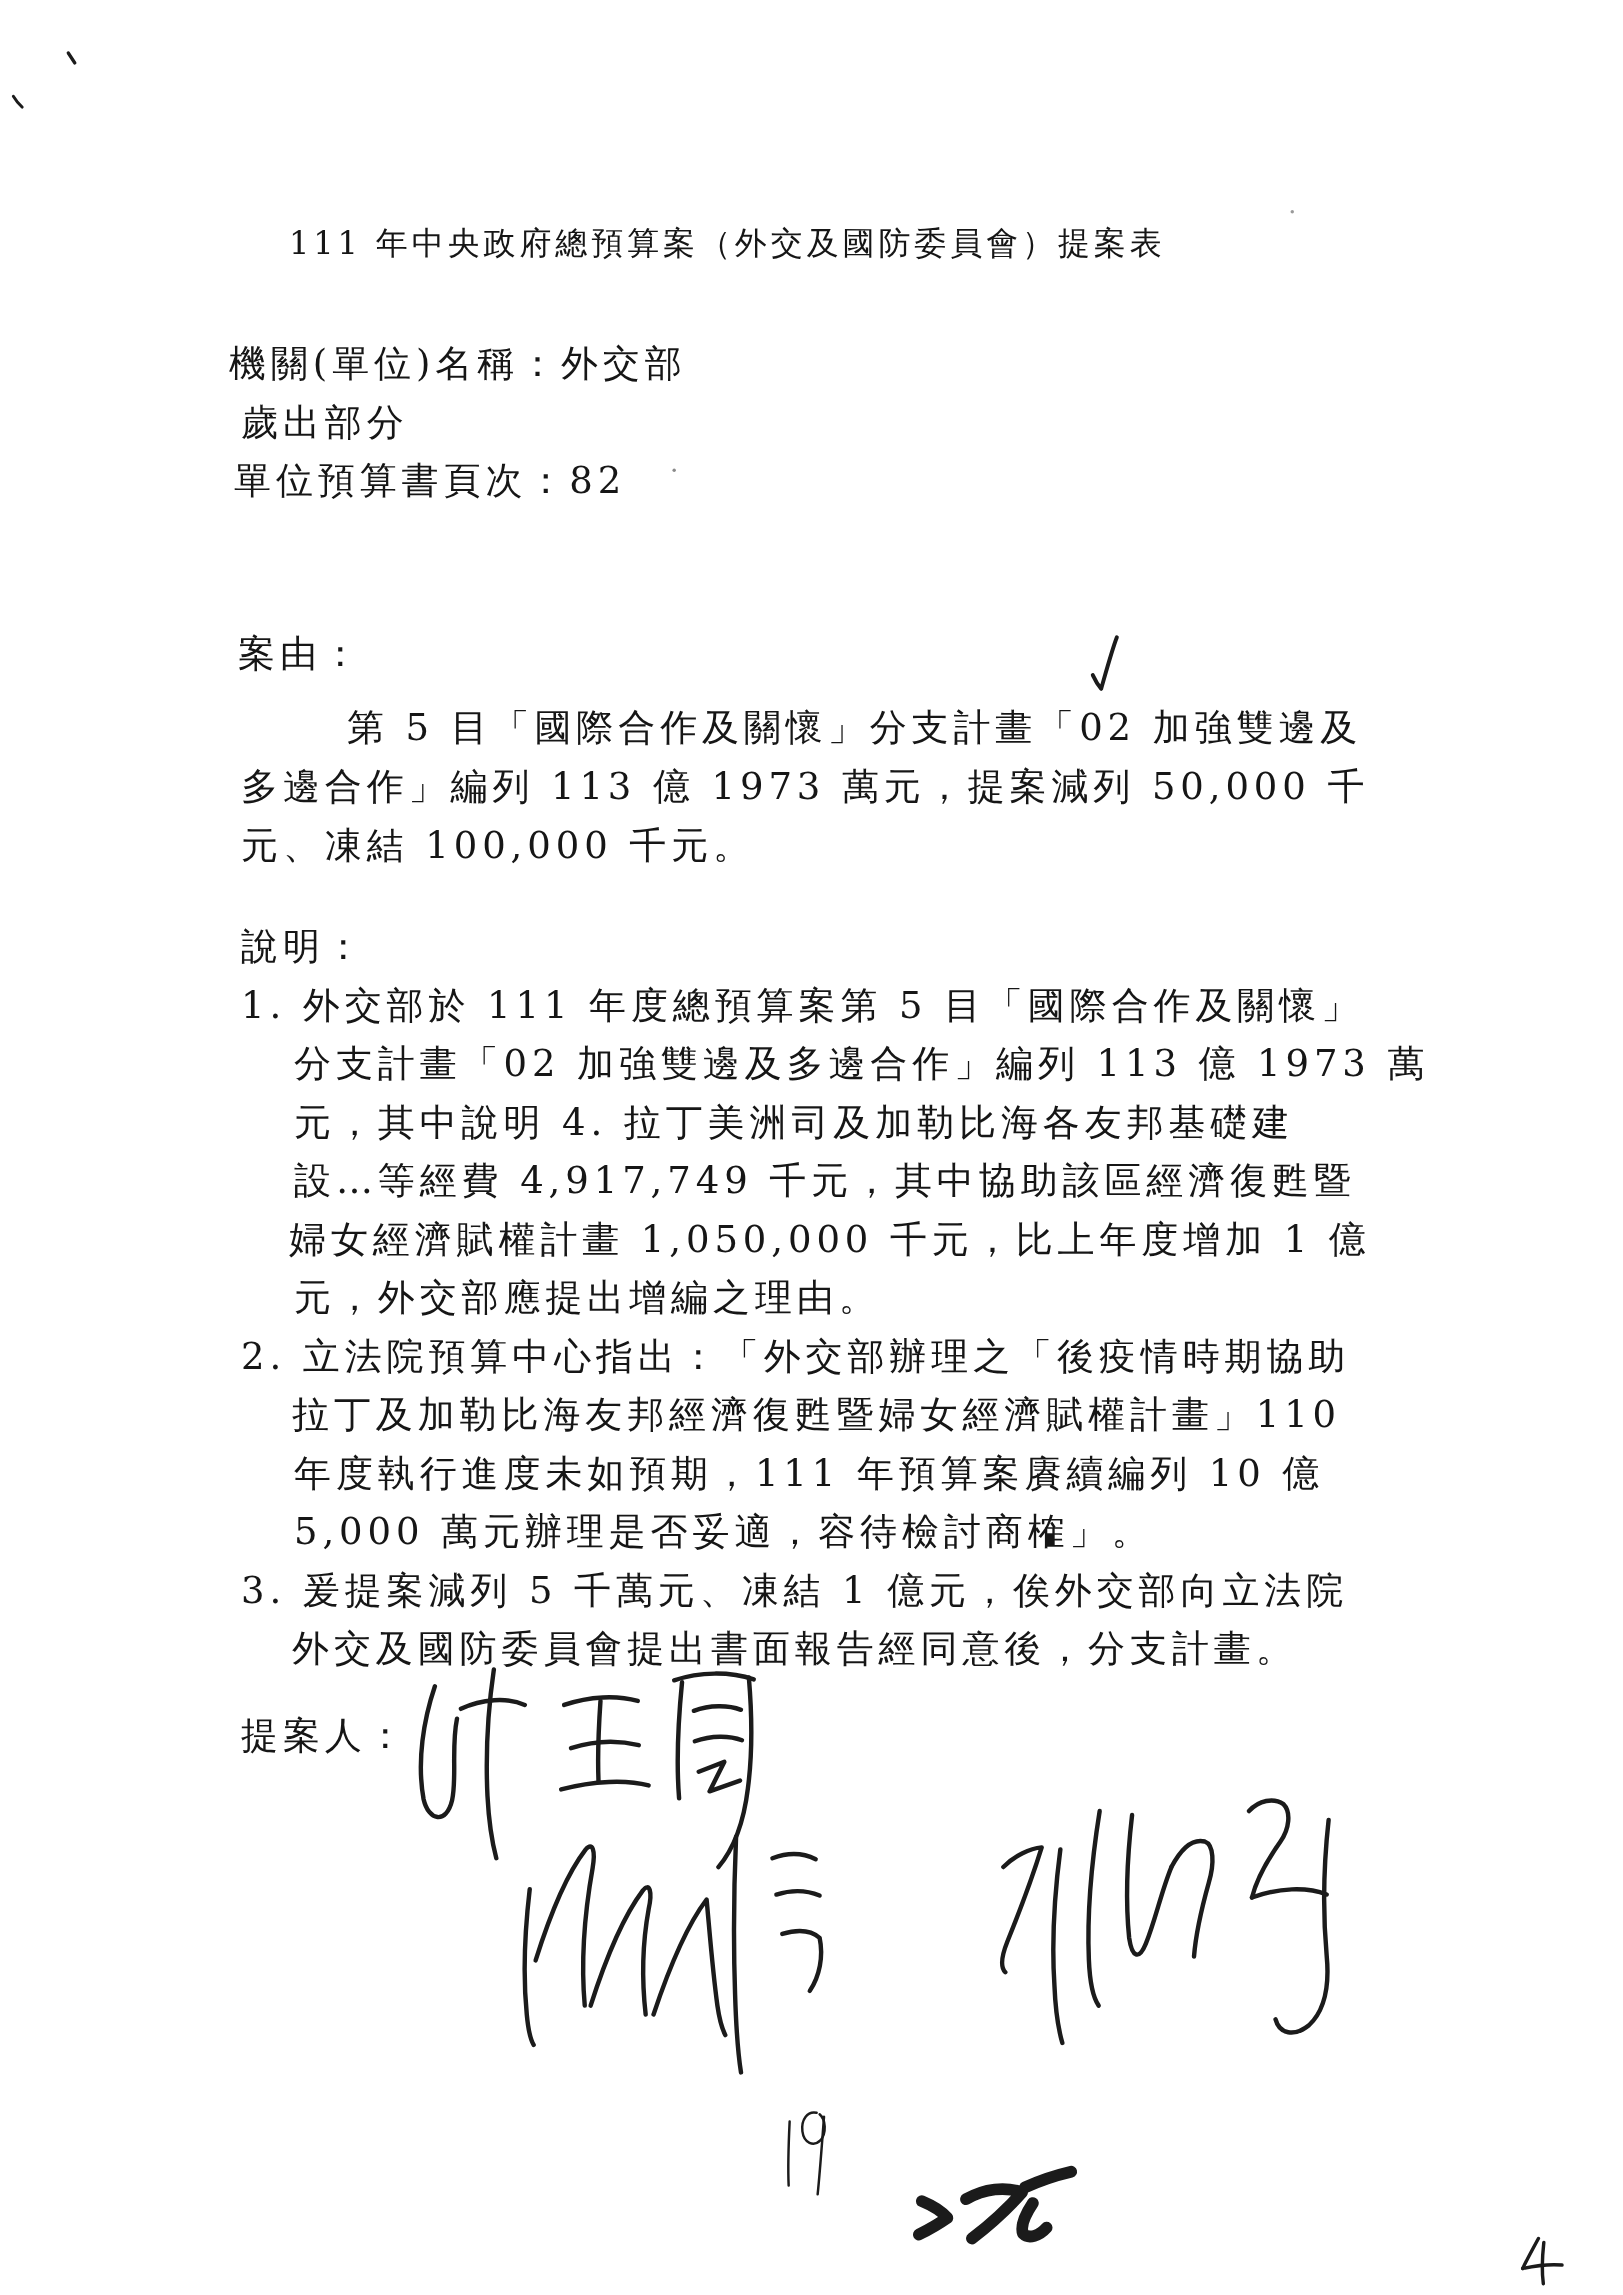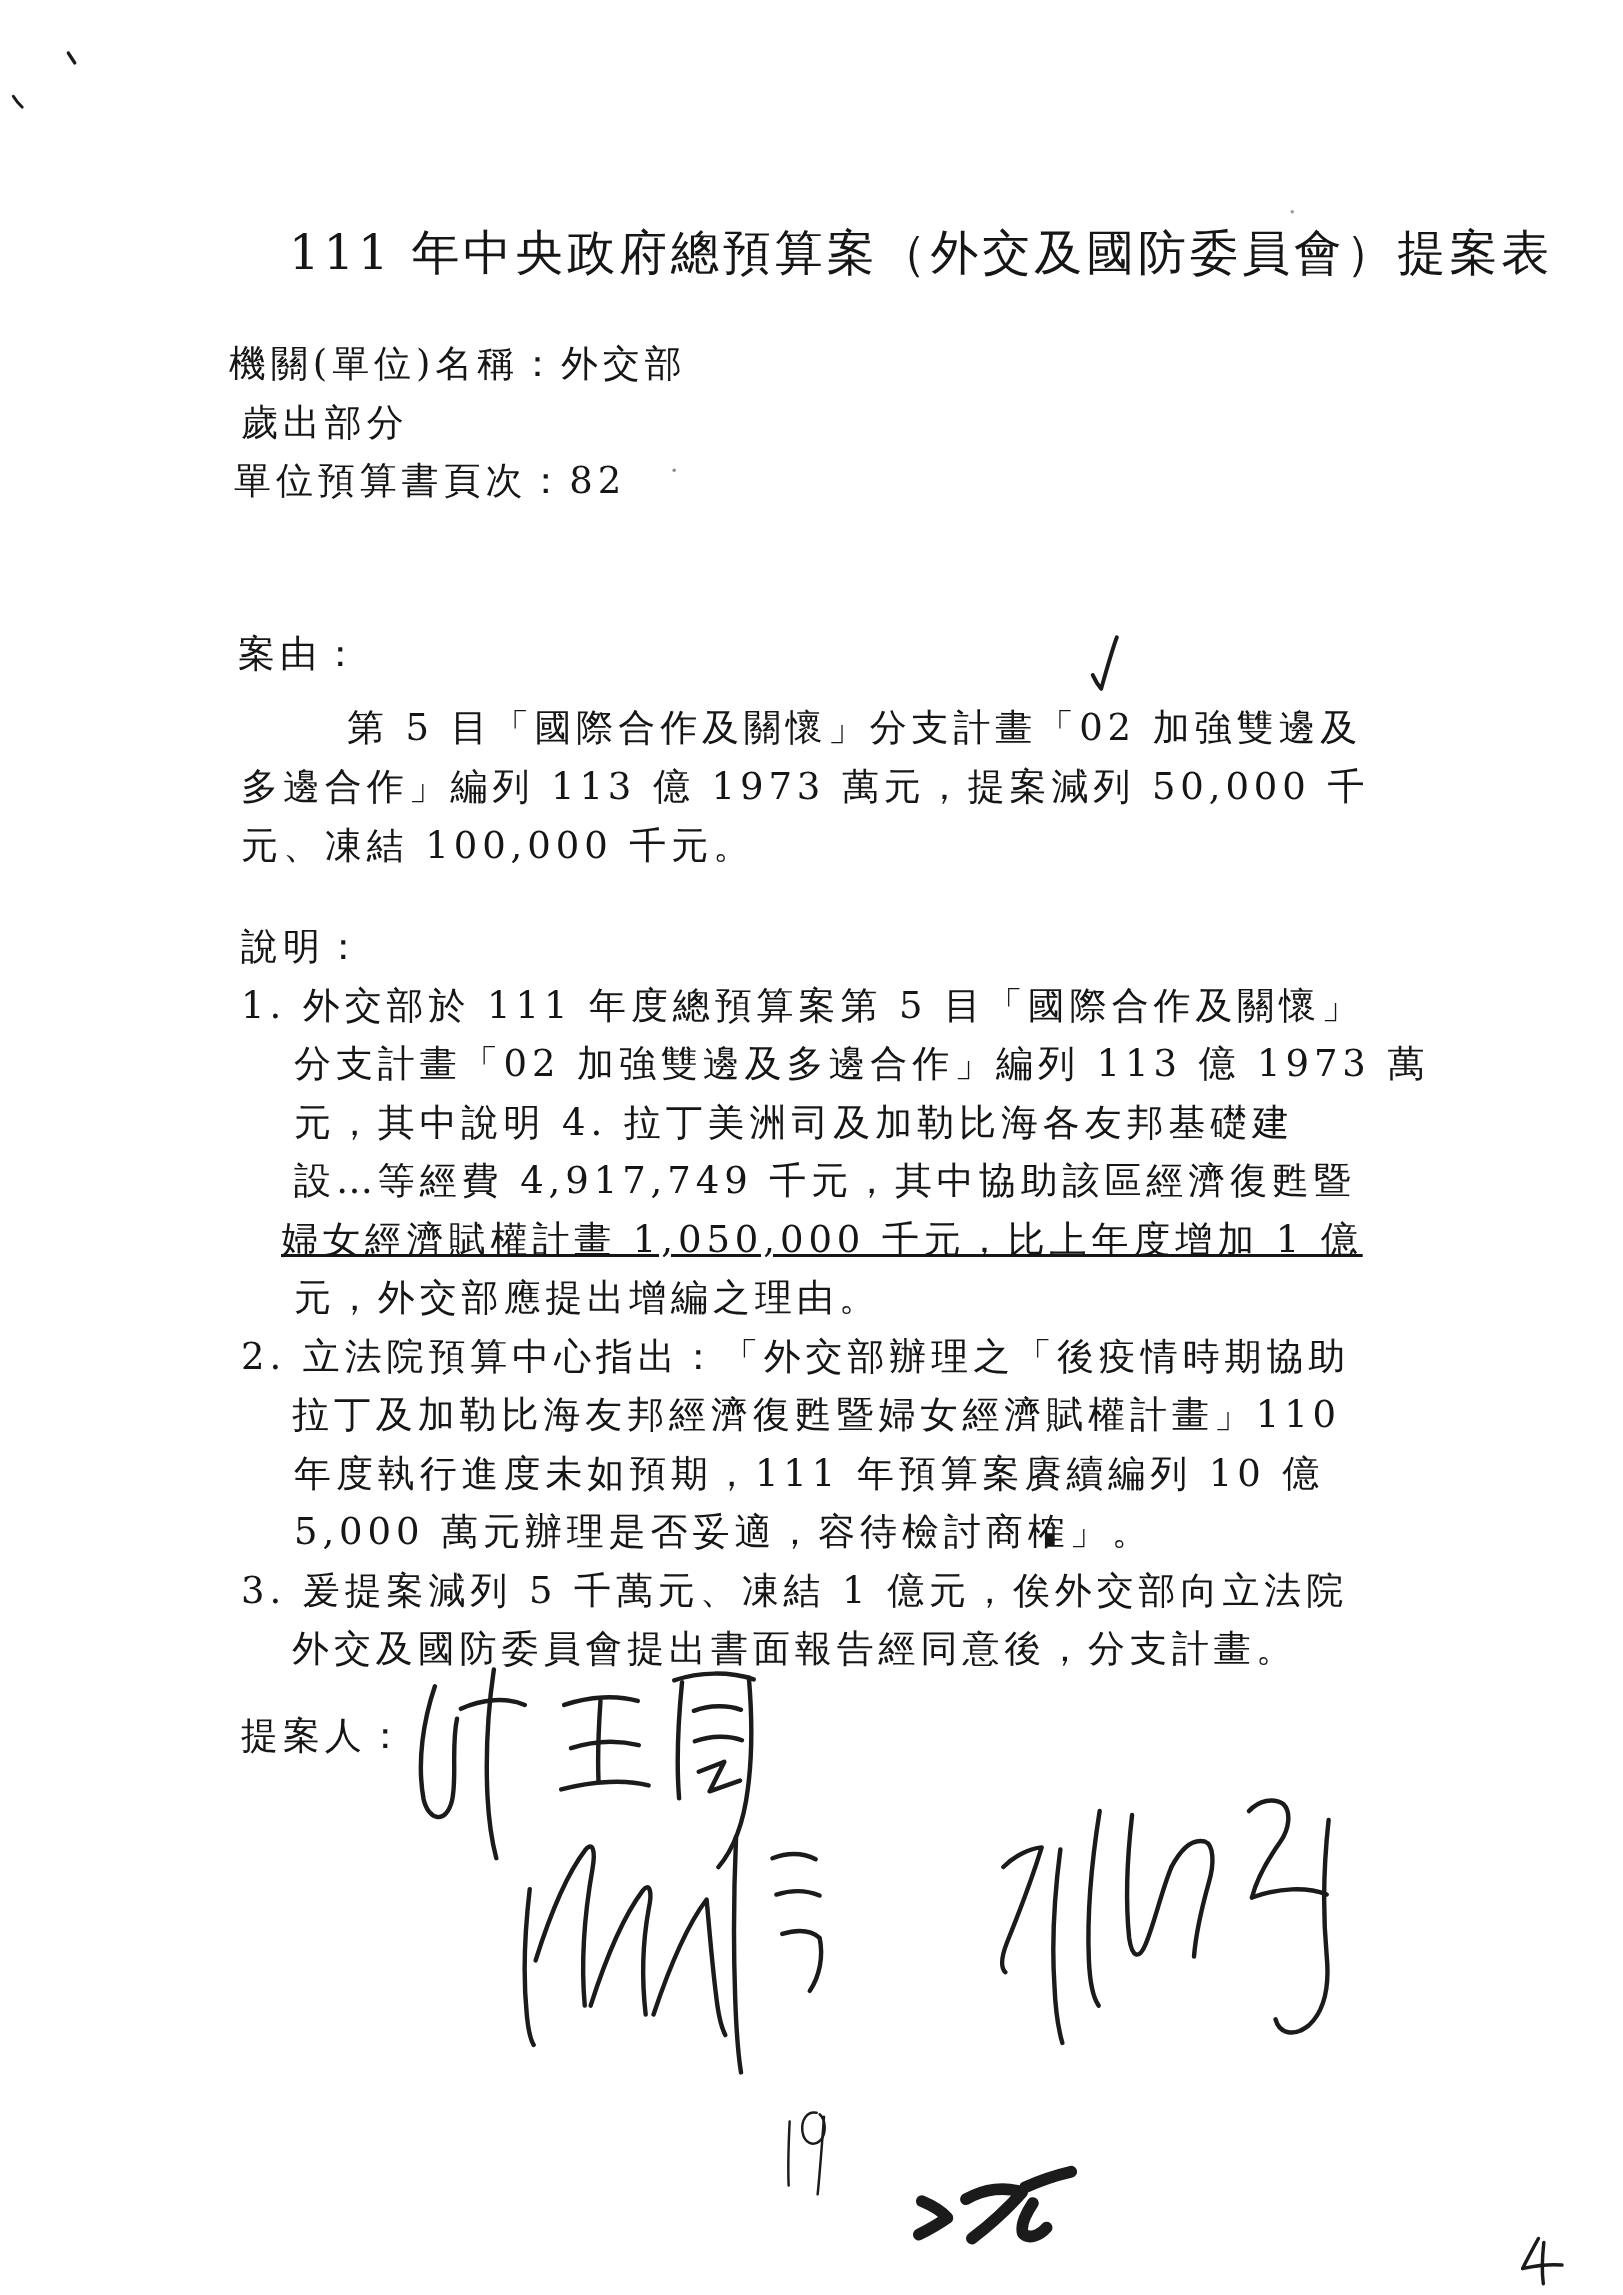--- a/index.html
+++ b/index.html
@@ -12,38 +12,38 @@
     color: #161616;
     overflow: hidden;
   }
   .tline {
     position: absolute;
     white-space: nowrap;
     font-size: 37px;
     letter-spacing: 4.9px;
     line-height: 1.1;
   }
-  .title { left: 289px; top: 226px; font-size: 48px; letter-spacing: 3.9px; }
+  .title { left: 289px; top: 226px; font-size: 32px; letter-spacing: 3.9px; }
 
   .l-agency   { left: 229px; top: 344px; }
   .l-part     { left: 241px; top: 403px; }
   .l-pageref  { left: 234px; top: 461px; }
   .l-amount   { left: 241px; top: 519px; }
 
   .l-case-label { left: 238px; top: 634px; }
   .l-case-0  { left: 332px; top: 708px; margin-left: 15px; }
   .l-case-1  { left: 241px; top: 767px; }
   .l-case-2  { left: 241px; top: 826px; }
 
   .l-expl-label { left: 241px; top: 927px; }
   .l-i1-0 { left: 241px; top: 986px; }
   .l-i1-1 { left: 294px; top: 1044px; }
   .l-i1-2 { left: 294px; top: 1103px; }
   .l-i1-3 { left: 294px; top: 1161px; }
-  .l-i1-4 { left: 281px; top: 1220px; text-decoration: underline; }
+  .l-i1-4 { left: 289px; top: 1220px; }
   .l-i1-5 { left: 294px; top: 1278px; }
   .l-i2-0 { left: 241px; top: 1337px; }
   .l-i2-1 { left: 292px; top: 1395px; }
   .l-i2-2 { left: 294px; top: 1454px; }
   .l-i2-3 { left: 294px; top: 1512px; }
   .l-i3-0 { left: 241px; top: 1571px; }
   .l-i3-1 { left: 292px; top: 1629px; }
 
   .l-proposer { left: 241px; top: 1716px; }
 

